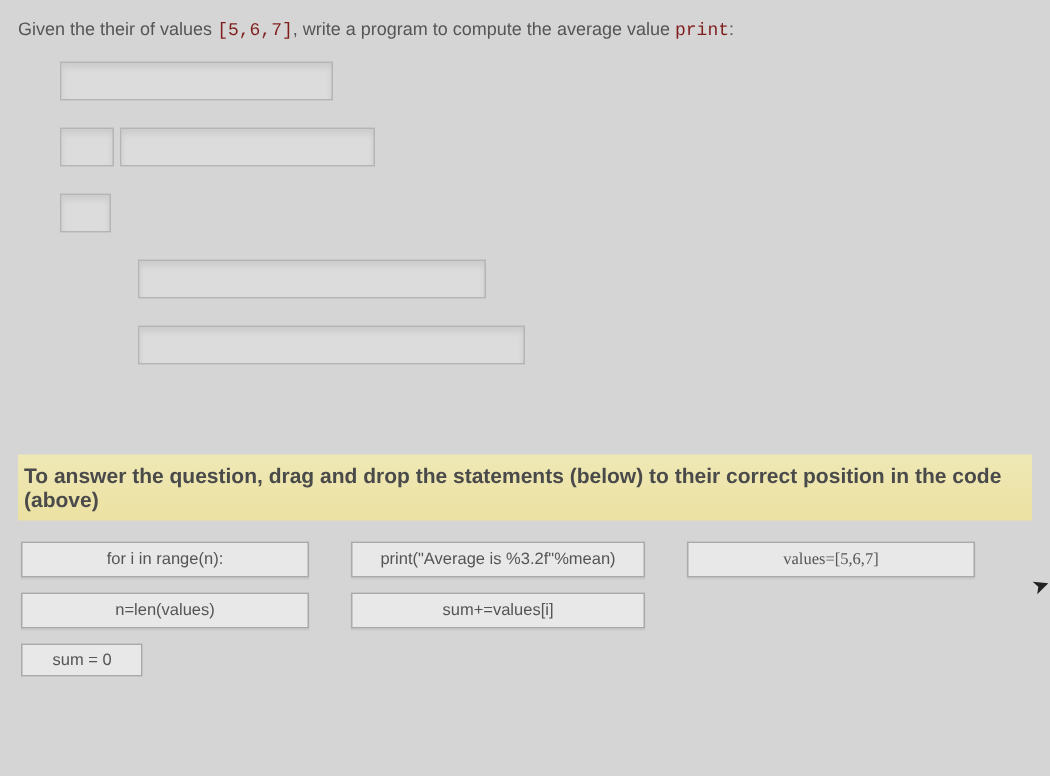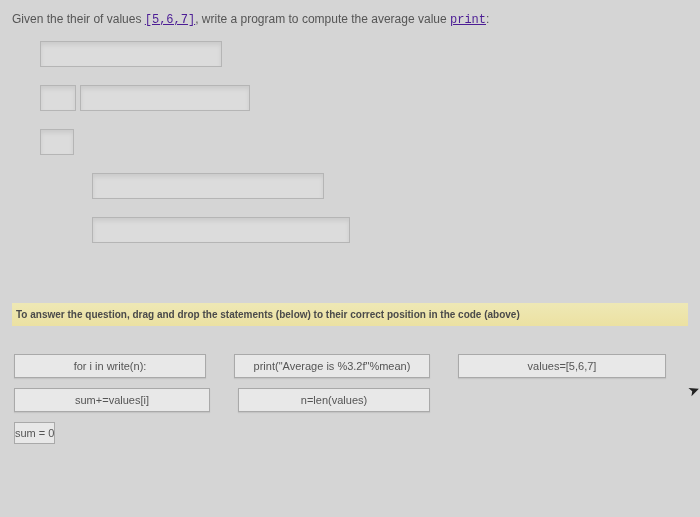--- a/index.html
+++ b/index.html
@@ -14,22 +14,21 @@
     position: relative;
     overflow: hidden;
   }
   .question-text {
     font-size: 12px;
     color: #555;
     margin-bottom: 14px;
   }
   .code-literal {
     font-family: "Courier New", monospace;
-    color: #4c1d95;
-    text-decoration: underline;
+    color: #7f1d1d;
   }
   .code-area {
     margin-left: 28px;
     margin-bottom: 60px;
   }
   .drop-row {
     display: flex;
     align-items: stretch;
     margin-bottom: 18px;
   }
@@ -43,24 +42,24 @@
     display: flex;
     align-items: center;
     justify-content: center;
     height: 100%;
     font-size: 11px;
     color: #666;
   }
   .instruction-bar {
     background: linear-gradient(to bottom, rgba(255,245,160,0.6), rgba(255,235,120,0.55));
     padding: 6px 4px;
-    font-size: 10px;
+    font-size: 14px;
     font-weight: bold;
     color: #4a4a4a;
-    margin-bottom: 28px;
+    margin-bottom: 14px;
   }
   .source-area {
     padding: 0 2px;
   }
   .source-row {
     display: flex;
     gap: 28px;
     margin-bottom: 10px;
   }
   .source-item {
@@ -70,31 +69,31 @@
     display: flex;
     align-items: center;
     justify-content: center;
     font-size: 11px;
     color: #555;
     padding: 0 8px;
     box-shadow: 0 1px 1px rgba(0,0,0,0.08);
   }
   .source-col1 { width: 192px; }
   .source-col2 { width: 196px; }
-  .source-col3 { width: 208px; }
+  .source-col3 { width: 192px; font-family: Liberation Serif, serif; }
   .sum-box {
     background: #e8e8e8;
     border: 1px solid #a9a9a9;
     height: 22px;
     display: inline-flex;
     align-items: center;
     justify-content: center;
     font-size: 11px;
     color: #555;
-    padding: 0 0;
+    padding: 0 20px;
   }
   .cursor-arrow {
     position: absolute;
     right: 0;
     top: 382px;
     font-size: 14px;
     color: #222;
     transform: rotate(-20deg);
   }
 </style>
@@ -134,35 +133,35 @@
         <div class="drop-box-inner"></div>
       </div>
   </div>
 </div>
 
 <div class="instruction-bar">To answer the question, drag and drop the statements (below) to their correct position in the code (above)</div>
 
 <div class="source-area">
   <div class="source-row">
     <div class="source-item source-col1">
-        <span>for i in write(n):</span>
+        <span>for i in range(n):</span>
       </div>
     <div class="source-item source-col2">
         <span>print("Average is %3.2f"%mean)</span>
       </div>
     <div class="source-item source-col3">
         <span>values=[5,6,7]</span>
       </div>
   </div>
   <div class="source-row">
+    <div class="source-item source-col1">
+        <span>n=len(values)</span>
+      </div>
     <div class="source-item source-col2">
         <span>sum+=values[i]</span>
-      </div>
-    <div class="source-item source-col1">
-        <span>n=len(values)</span>
       </div>
   </div>
   <div class="source-row">
     <div class="sum-box">
         <span>sum = 0</span>
       </div>
   </div>
 </div>
 
 <div class="cursor-arrow">➤</div>

